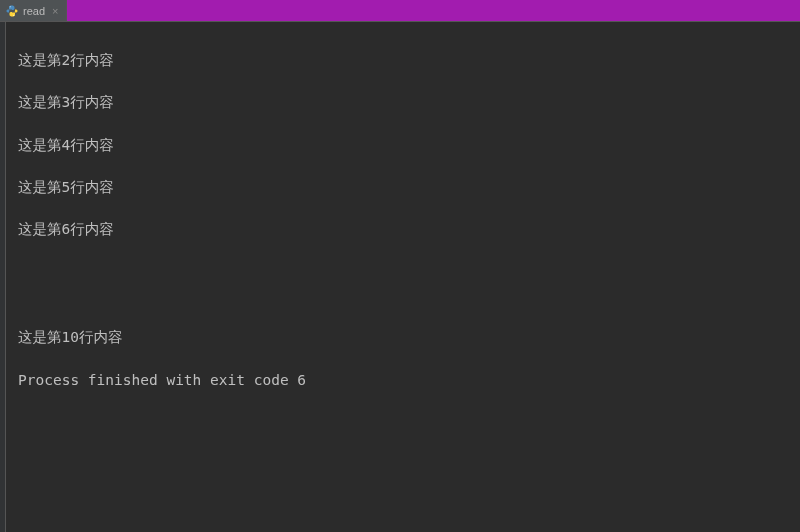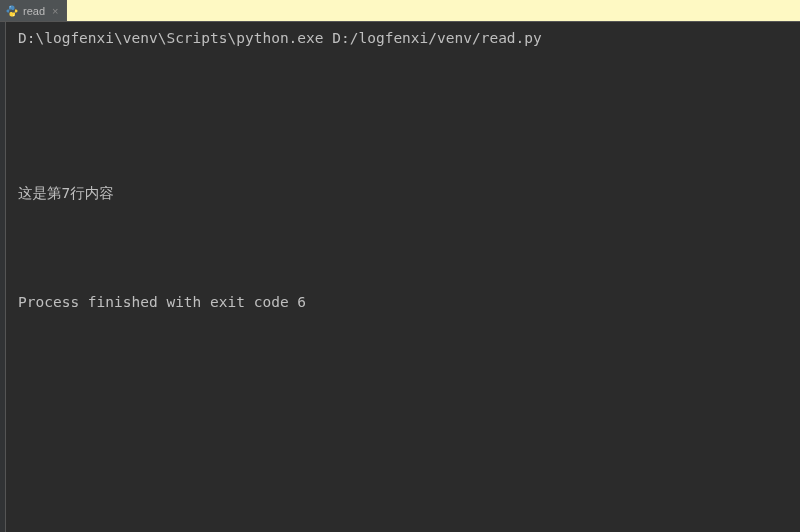--- a/index.html
+++ b/index.html
@@ -6,21 +6,21 @@
     body {
       width: 800px;
       height: 532px;
       background: #2b2b2b;
       font-family: "Consolas", "Monaco", "Courier New", monospace;
       overflow: hidden;
       display: flex;
       flex-direction: column;
     }
     .tab-bar {
-      background: #fef9c3;
+      background: #a21caf;
       height: 22px;
       display: flex;
       align-items: center;
       border-bottom: 1px solid #555;
     }
     .tab {
       display: flex;
       align-items: center;
       padding: 0 8px 0 6px;
       height: 100%;
@@ -91,29 +91,33 @@
       </svg>
     </span>
     <span class="tab-label">read</span>
     <span class="tab-close">×</span>
   </div>
 </div>
 
 <div class="content-area">
   <div class="gutter"></div>
   <div class="console">
-    <div class="console-line command-line">D:\logfenxi\venv\Scripts\python.exe D:/logfenxi/venv/read.py</div>
     <div id="output-container">
+        <div class="blank-line"></div>
+        <div class="console-line">这是第2行内容</div>
+        <div class="blank-line"></div>
+        <div class="console-line">这是第3行内容</div>
+        <div class="blank-line"></div>
+        <div class="console-line">这是第4行内容</div>
+        <div class="blank-line"></div>
+        <div class="console-line">这是第5行内容</div>
+        <div class="blank-line"></div>
+        <div class="console-line">这是第6行内容</div>
         <div class="blank-line"></div>
         <div class="blank-line"></div>
         <div class="blank-line"></div>
         <div class="blank-line"></div>
-        <div class="blank-line"></div>
-        <div class="blank-line"></div>
-        <div class="console-line">这是第7行内容</div>
-        <div class="blank-line"></div>
-        <div class="blank-line"></div>
-        <div class="blank-line"></div>
+        <div class="console-line">这是第10行内容</div>
       </div>
     <div class="blank-line"></div>
     <div class="console-line">Process finished with exit code 6</div>
   </div>
 </div>
 
 </body></html>

